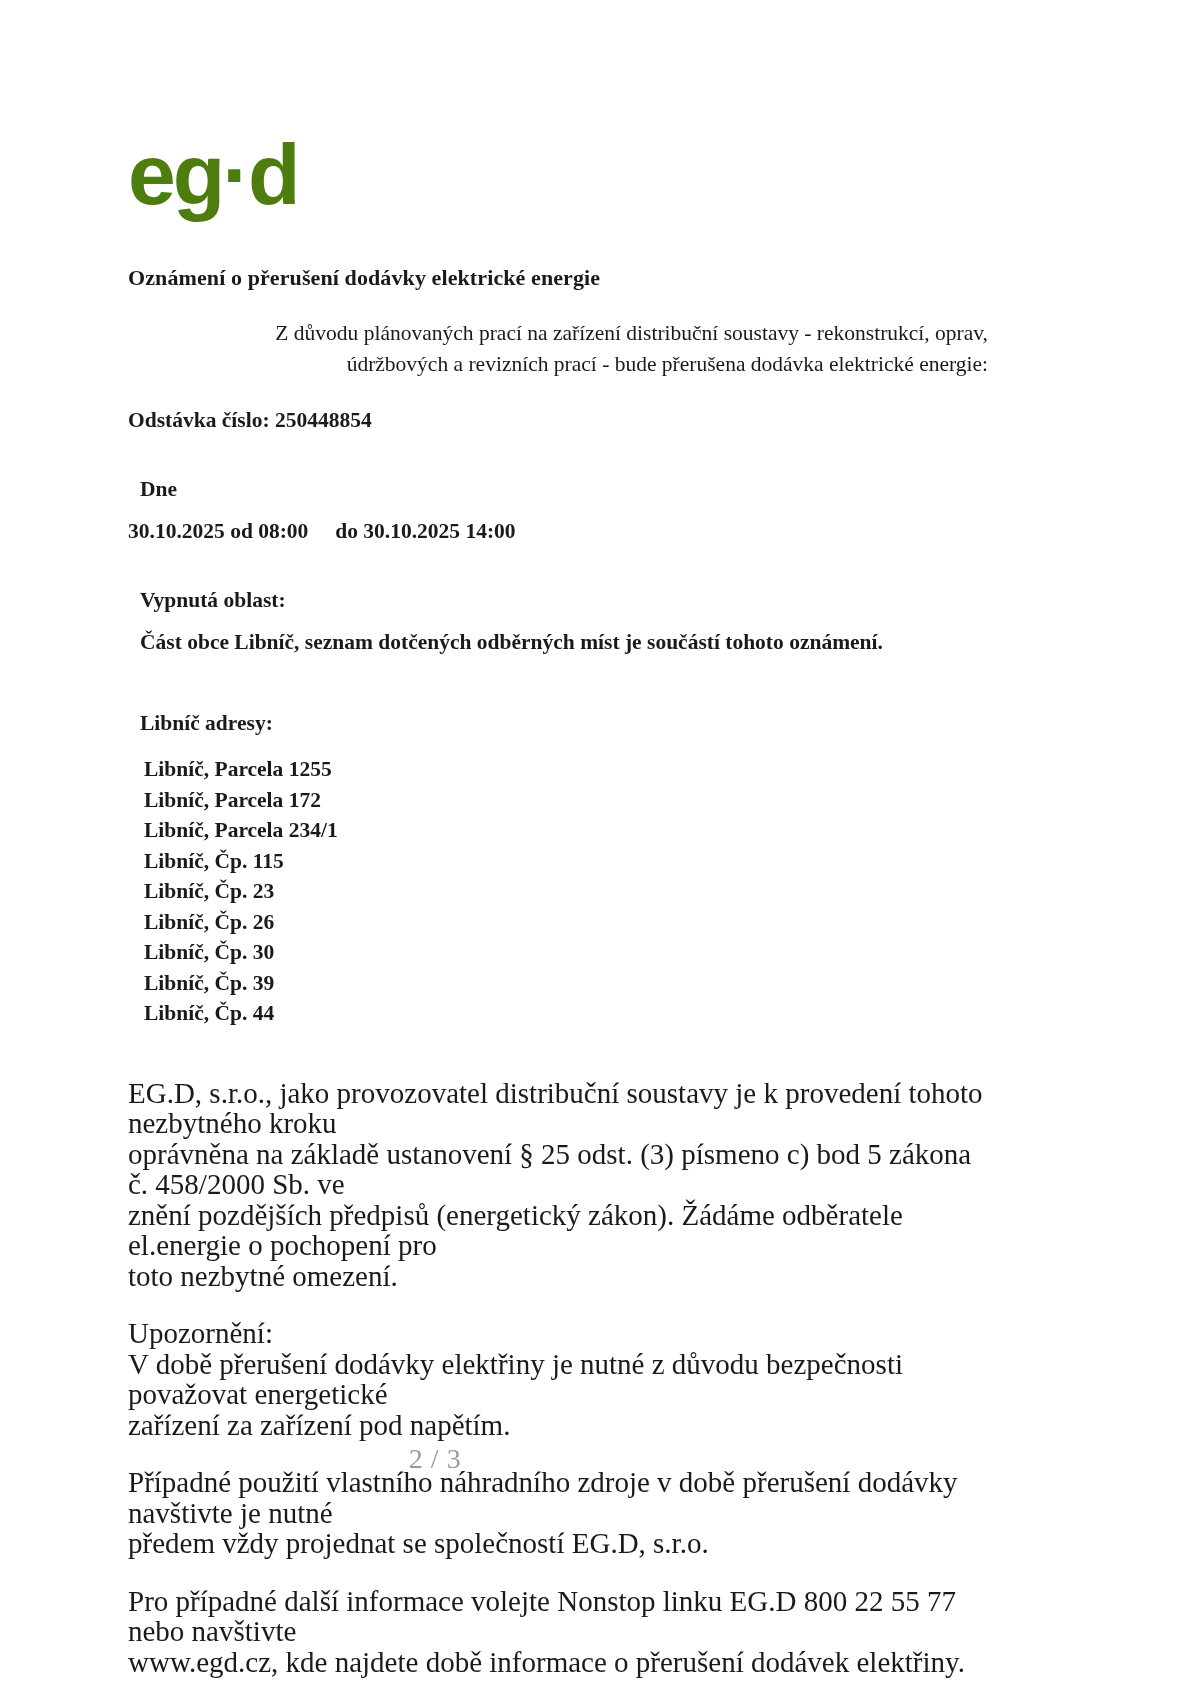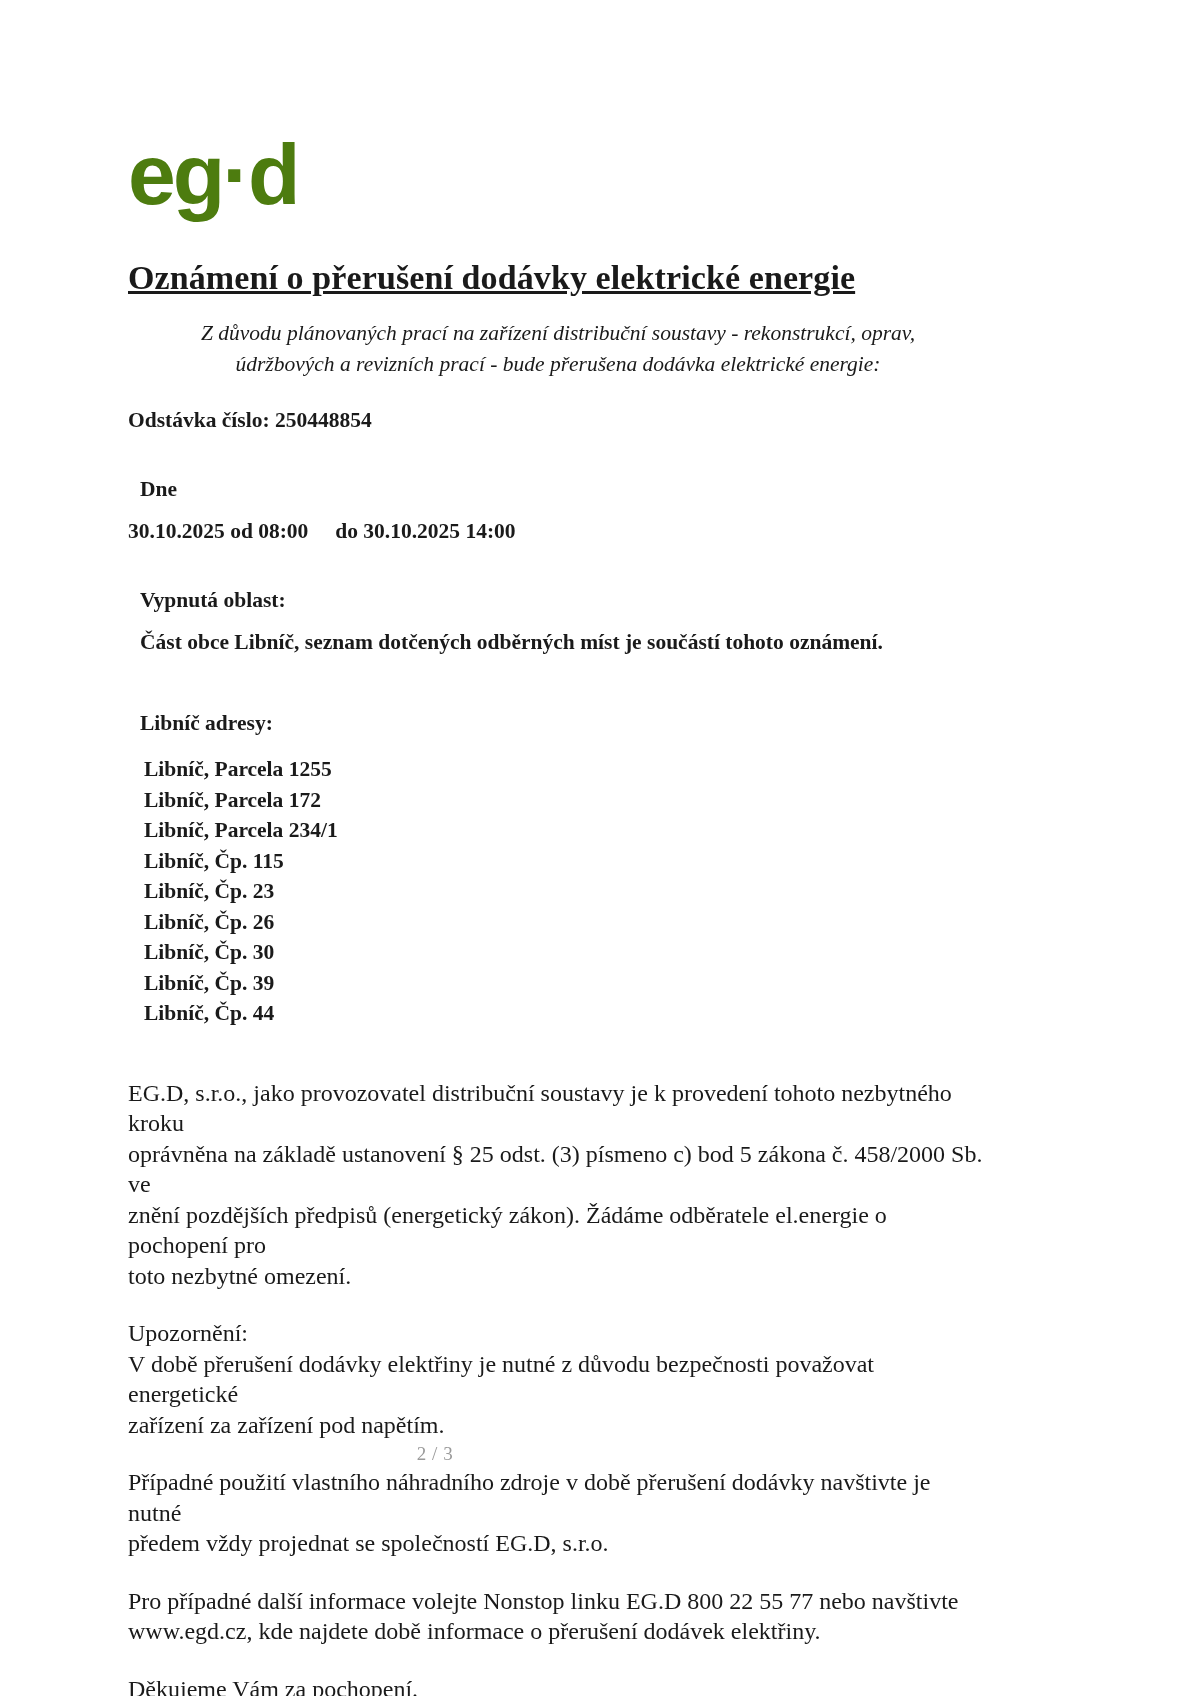--- a/index.html
+++ b/index.html
@@ -36,37 +36,35 @@
     font-size: 86px;
     line-height: 92px;
     letter-spacing: -3px;
     color: #4d7c0f;
     display: inline-block;
     user-select: none;
   }
 
   
   .doc-title {
-    font-size: 34px;
+    font-size: 22px;
     font-weight: bold;
     line-height: 32px;
     margin: 0;
     padding-top: 30px;
     letter-spacing: 0.1px;
-    text-decoration: underline;
   }
 
   
   .para {
     font-size: 21.5px;
     line-height: 30.5px;
     margin: 0;
     padding-top: 24px;
-    text-align: center;
-    font-style: italic;
+    text-align: right;
   }
   .bold-block {
     font-size: 21.5px;
     font-weight: bold;
     line-height: 30.5px;
     margin: 0;
     padding-top: 26px;
   }
   .bold-line {
     font-size: 21.5px;
@@ -91,37 +89,37 @@
   .addr-list li {
     font-size: 21.5px;
     font-weight: bold;
     line-height: 30.5px;
   }
 
   .para-block {
     padding-top: 27px;
   }
   .para-block p {
-    font-size: 24px;
+    font-size: 29px;
     line-height: 30.5px;
     margin: 0;
   }
 
   
   .footer {
     position: absolute;
     left: 0;
     top: 1443px;
     width: 1200px;
     text-align: center;
     padding-right: 330px;
     box-sizing: border-box;
   }
   .footer .pageno {
-    font-size: 19px;
+    font-size: 28px;
     color: #9a9a9a;
     letter-spacing: 0.5px;
   }
 </style>
 </head>
 <body>
 
 <div class="page">
   <div class="content">
 

